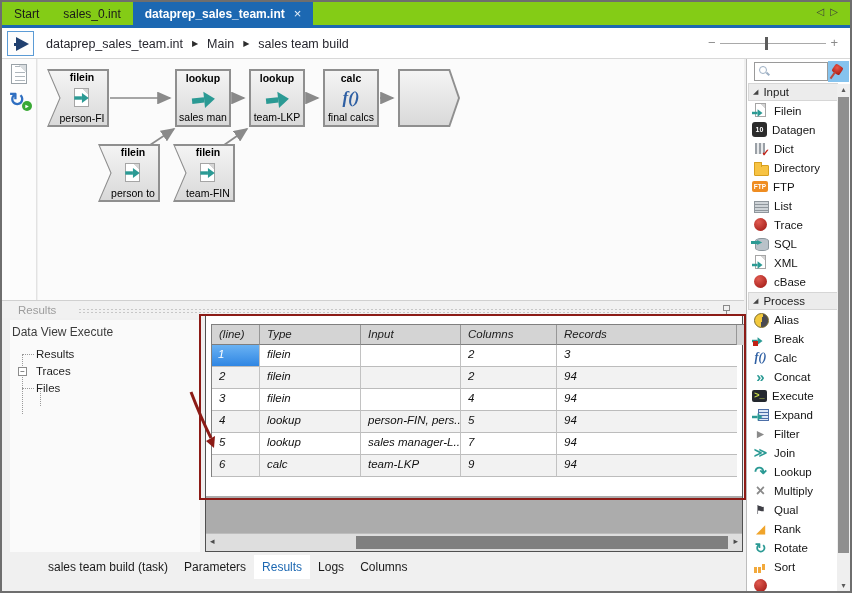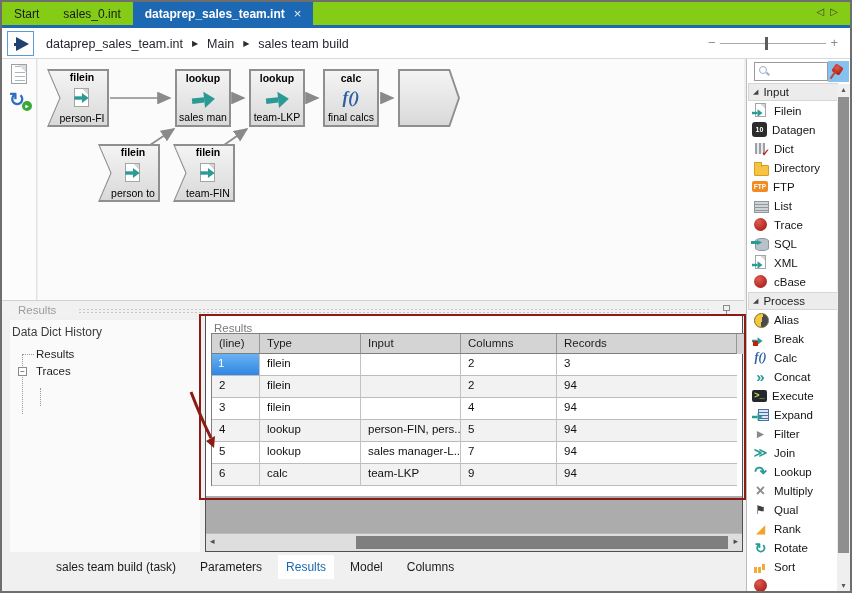--- a/index.html
+++ b/index.html
@@ -75,39 +75,39 @@
   .titem .tlabel { position:absolute; left:26px; }
   .titem .tlabel.deep { left:44px; }
   .titem .tlabel.selected { background:#e4e4e4; padding:0 3px; }
   .tvline { position:absolute; left:12px; top:8px; width:1px; height:60px; border-left:1px dotted #9a9a9a; }
   .tvline2 { position:absolute; left:30px; top:42px; width:1px; height:18px; border-left:1px dotted #9a9a9a; }
   .tstub { position:absolute; top:8px; width:12px; border-top:1px dotted #9a9a9a; }
   .expander { position:absolute; left:8px; top:4px; width:9px; height:9px; border:1px solid #8c8c8c; background:#fff; font-size:8px; line-height:7px; text-align:center; color:#333; }
 
   .rtable { position:absolute; left:203px; top:-3px; width:538px; height:237px; background:#fff; border:1px solid #505050; }
   .rt-title { position:absolute; left:8px; top:6px; font-size:11.5px; color:#7a7a7a; }
-  .grid { position:absolute; left:5px; top:17px; width:632px; border:1px solid #808080; border-bottom:none; }
+  .grid { position:absolute; left:5px; top:8px; width:632px; border:1px solid #808080; border-bottom:none;font-style:italic; }
   .grow { display:flex; height:22px; }
   .grow.head { height:20px; background:#d4d4d4; }
   .gcell { flex:none; border-right:1px solid #c2c2c2; border-bottom:1px solid #bcbcbc; font-size:11.5px; color:#111; padding:3px 0 0 7px; overflow:hidden; white-space:nowrap; }
   .grow.head .gcell { border-right:1px solid #979797; border-bottom:1px solid #7e7e7e; color:#1c1c1c; }
   .c0 { width:48px; } .c1 { width:101px; } .c2 { width:100px; } .c3 { width:96px; } .c4 { width:180px; border-right:none; }
   .grow.alt .gcell { background:#f2f2f2; }
   .gcell.selcell { background:linear-gradient(#6ab2f3,#2f86e3); color:#fff; padding-left:6px; }
   .rt-filler { position:absolute; left:0; right:0; top:180px; bottom:18px; background:#acacac; }
   .hscroll { position:absolute; left:0; right:0; bottom:0; height:18px; background:#dedede; border-top:1px solid #bdbdbd; }
   .hs-arrow { position:absolute; top:2px; font-size:9px; color:#4c4c4c; }
   .hs-thumb { position:absolute; left:150px; width:372px; top:2px; bottom:2px; background:#7f7f7f; }
 
   .redbox { position:absolute; left:197px; top:312px; width:547px; height:186px; border:2px solid #8c1b16; pointer-events:none; z-index:5; }
   .redarrow { position:absolute; left:183px; top:386px; z-index:6; pointer-events:none; }
 
   
   .bottombar { position:absolute; left:0; top:553px; width:742px; height:24px; background:#f0f0f0; display:flex; align-items:stretch; padding-left:38px; }
-  .btab { display:flex; align-items:center; padding:0 8px; font-size:12px; color:#1b1b1b;margin-left:8px; }
+  .btab { display:flex; align-items:center; padding:0 8px; font-size:12px; color:#1b1b1b; }
   .btab.active { background:#fff; color:#1c68b2; }
 
   
   .palette { position:absolute; left:744px; top:57px; width:106px; height:534px; background:#fff; border-left:1px solid #bdbdbd; }
   .psearch { position:absolute; left:7px; top:3px; width:74px; height:19px; background:#fff; border:1px solid #9a9a9a; }
   .mag { position:absolute; left:4px; top:3px; width:8px; height:8px; border:1.5px solid #9db0c4; border-radius:50%; }
   .mag::after { content:''; position:absolute; left:6px; top:6px; width:4px; height:1.5px; background:#9db0c4; transform:rotate(42deg); }
   .pinbtn { position:absolute; right:3px; top:2px; width:21px; height:21px; background:#85c3ee; }
   .pushpin { position:absolute; left:5px; top:4px; width:9px; height:9px; background:radial-gradient(circle at 35% 35%, #e8574b, #a31208); border-radius:2px; transform:rotate(35deg); }
   .pushpin::after { content:''; position:absolute; left:3px; top:8px; width:2px; height:8px; background:#b9493e; }
@@ -274,31 +274,35 @@
   </div>
 
   <div class="splitter">
     <span class="sp-title">Results</span>
     <span class="sp-dots"></span>
     <span class="pinicon"></span>
   </div>
 
   <div class="lower">
     <div class="history">
-      <span class="history-title">Data Dict History</span>
+      <span class="history-title">Data View Execute</span>
       <div class="tree">
         <div class="tvline"></div>
         <div class="tvline2"></div>
         <div class="titem">
           <span class="tstub" style="left:12px;"></span>
           <span class="tlabel">Results</span>
         </div>
         <div class="titem">
           <span class="expander">−</span>
           <span class="tlabel">Traces</span>
+        </div>
+        <div class="titem">
+          <span class="tstub" style="left:12px;"></span>
+          <span class="tlabel">Files</span>
         </div>
       </div>
     </div>
 
     <div class="rtable">
       <span class="rt-title">Results</span>
       <div class="grid">
         <div class="grow head">
           <span class="gcell c0">(line)</span>
           <span class="gcell c1">Type</span>
@@ -368,21 +372,21 @@
     <div class="btab">
         <span>sales team build (task)</span>
       </div>
     <div class="btab">
         <span>Parameters</span>
       </div>
     <div class="btab active">
         <span>Results</span>
       </div>
     <div class="btab">
-        <span>Model</span>
+        <span>Logs</span>
       </div>
     <div class="btab">
         <span>Columns</span>
       </div>
   </div>
 
   <div class="palette">
     <div class="psearch">
         <span class="mag"></span>
       </div>

